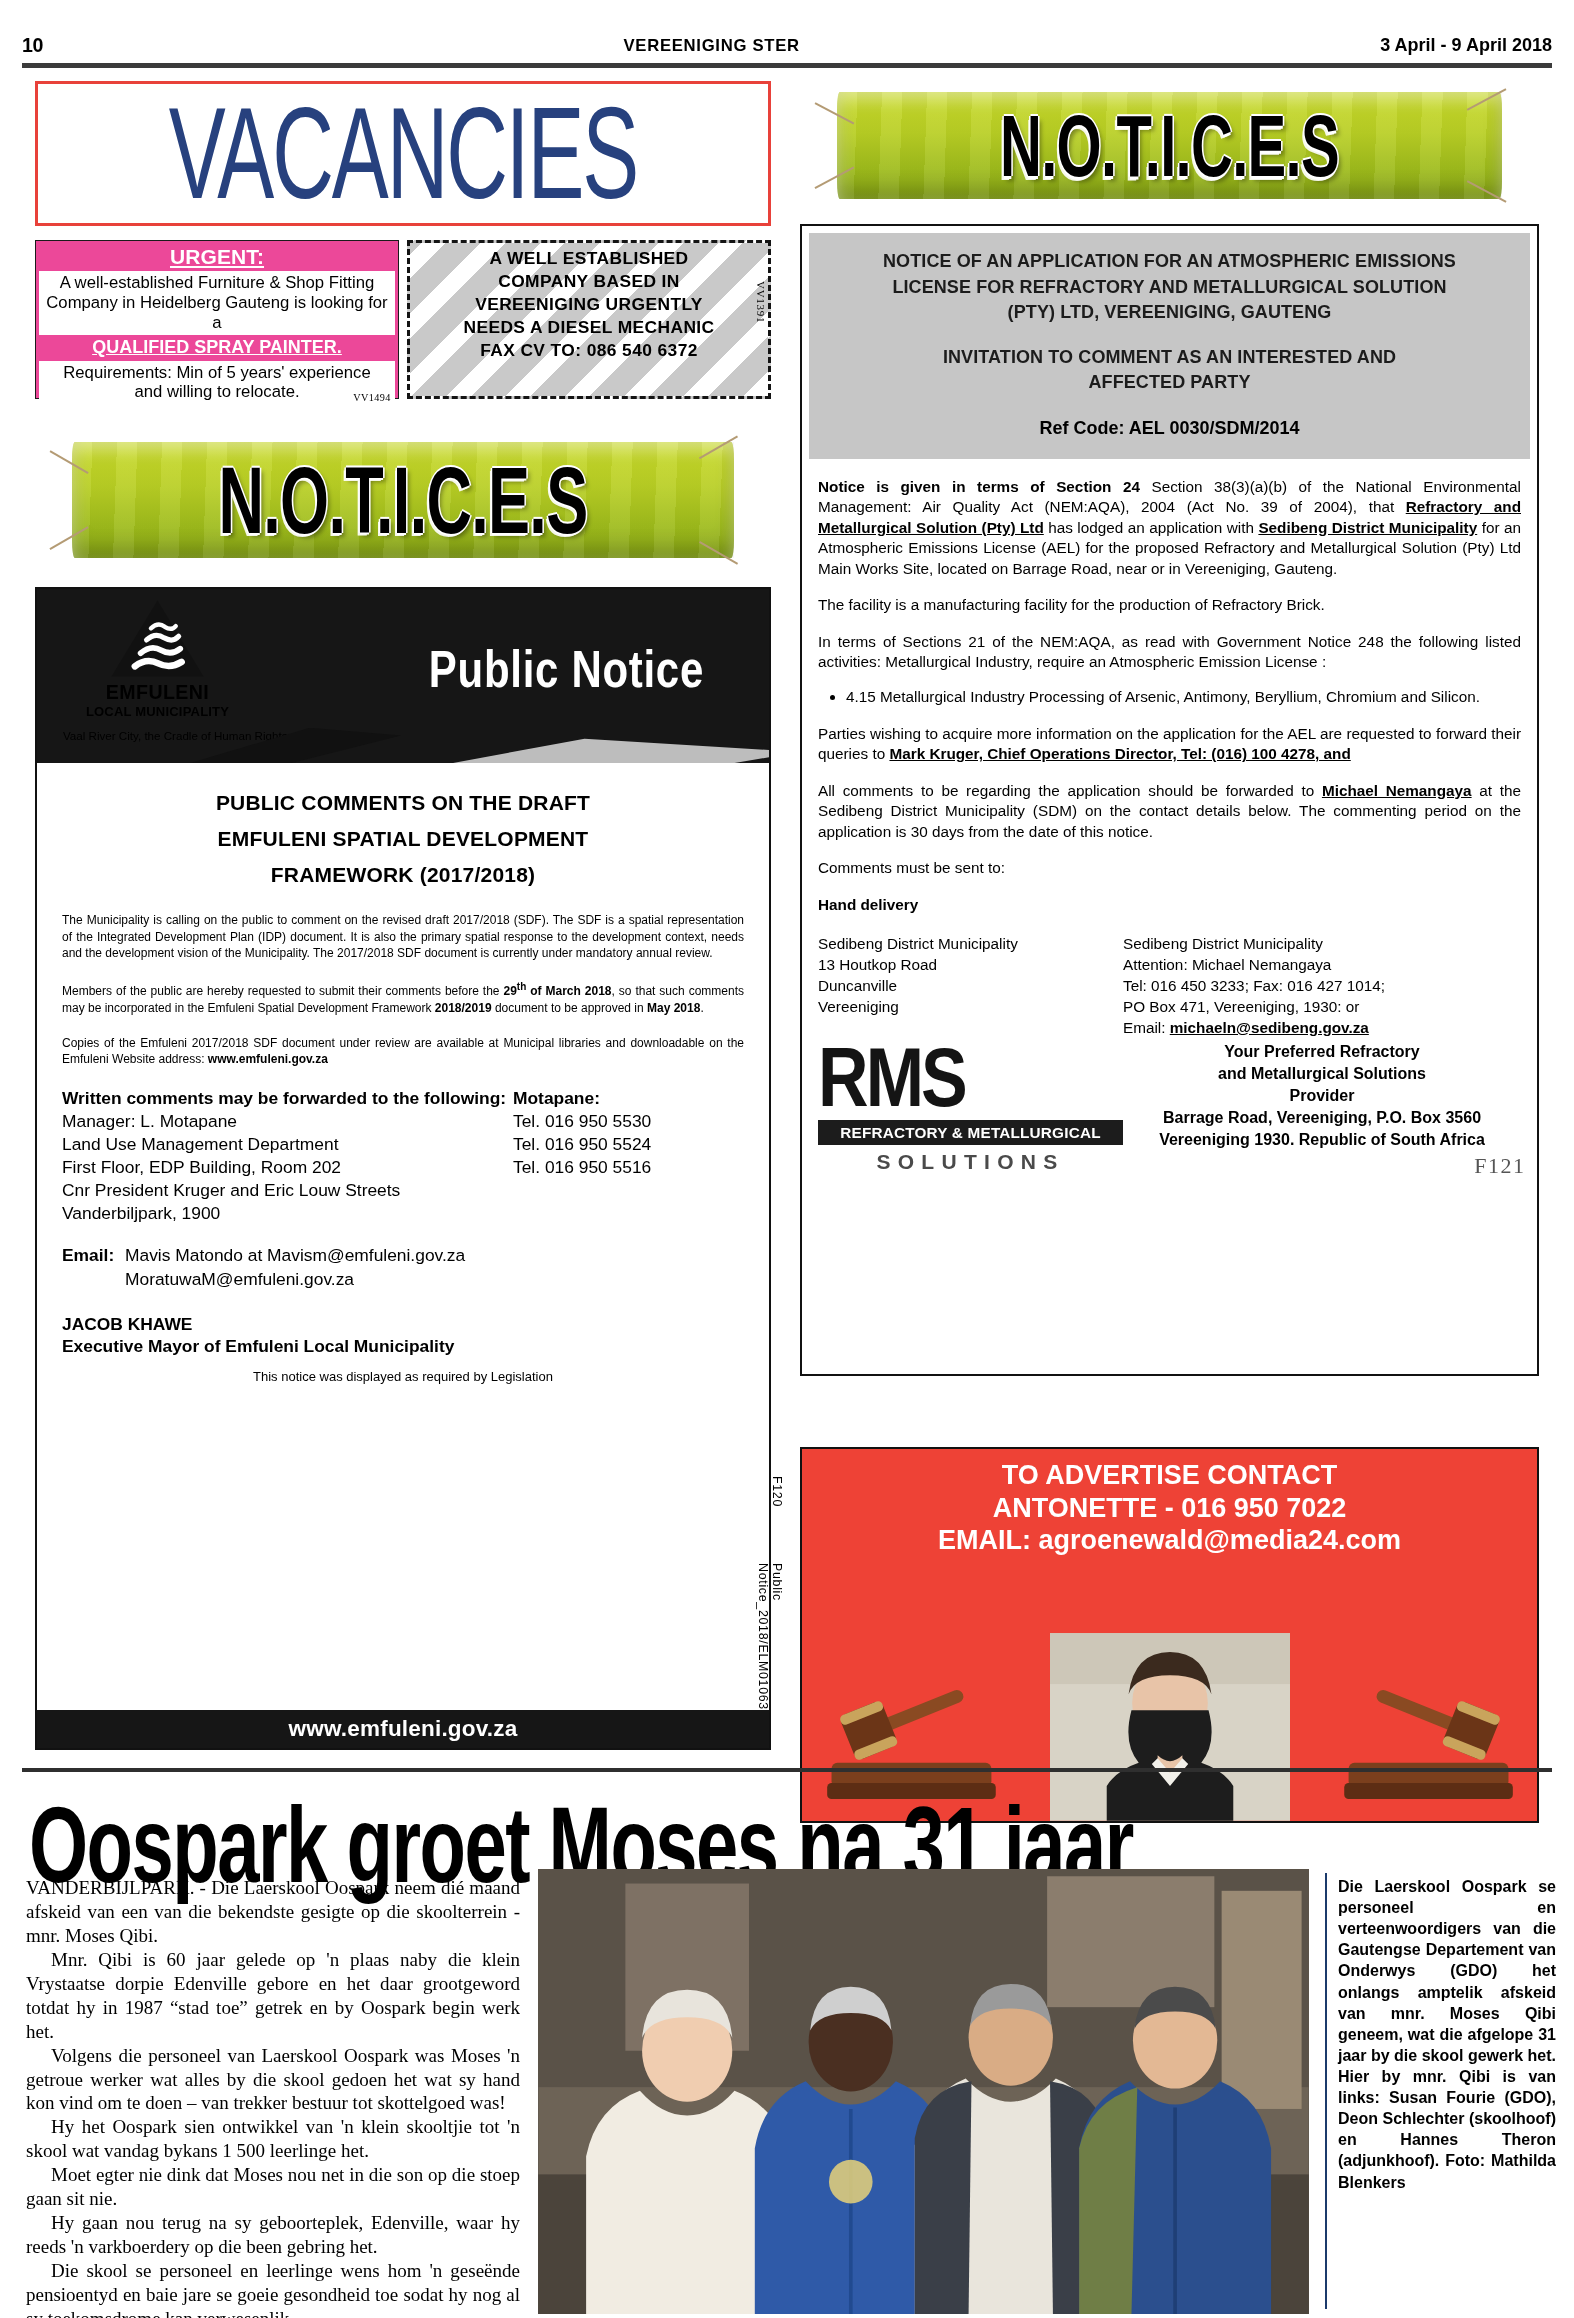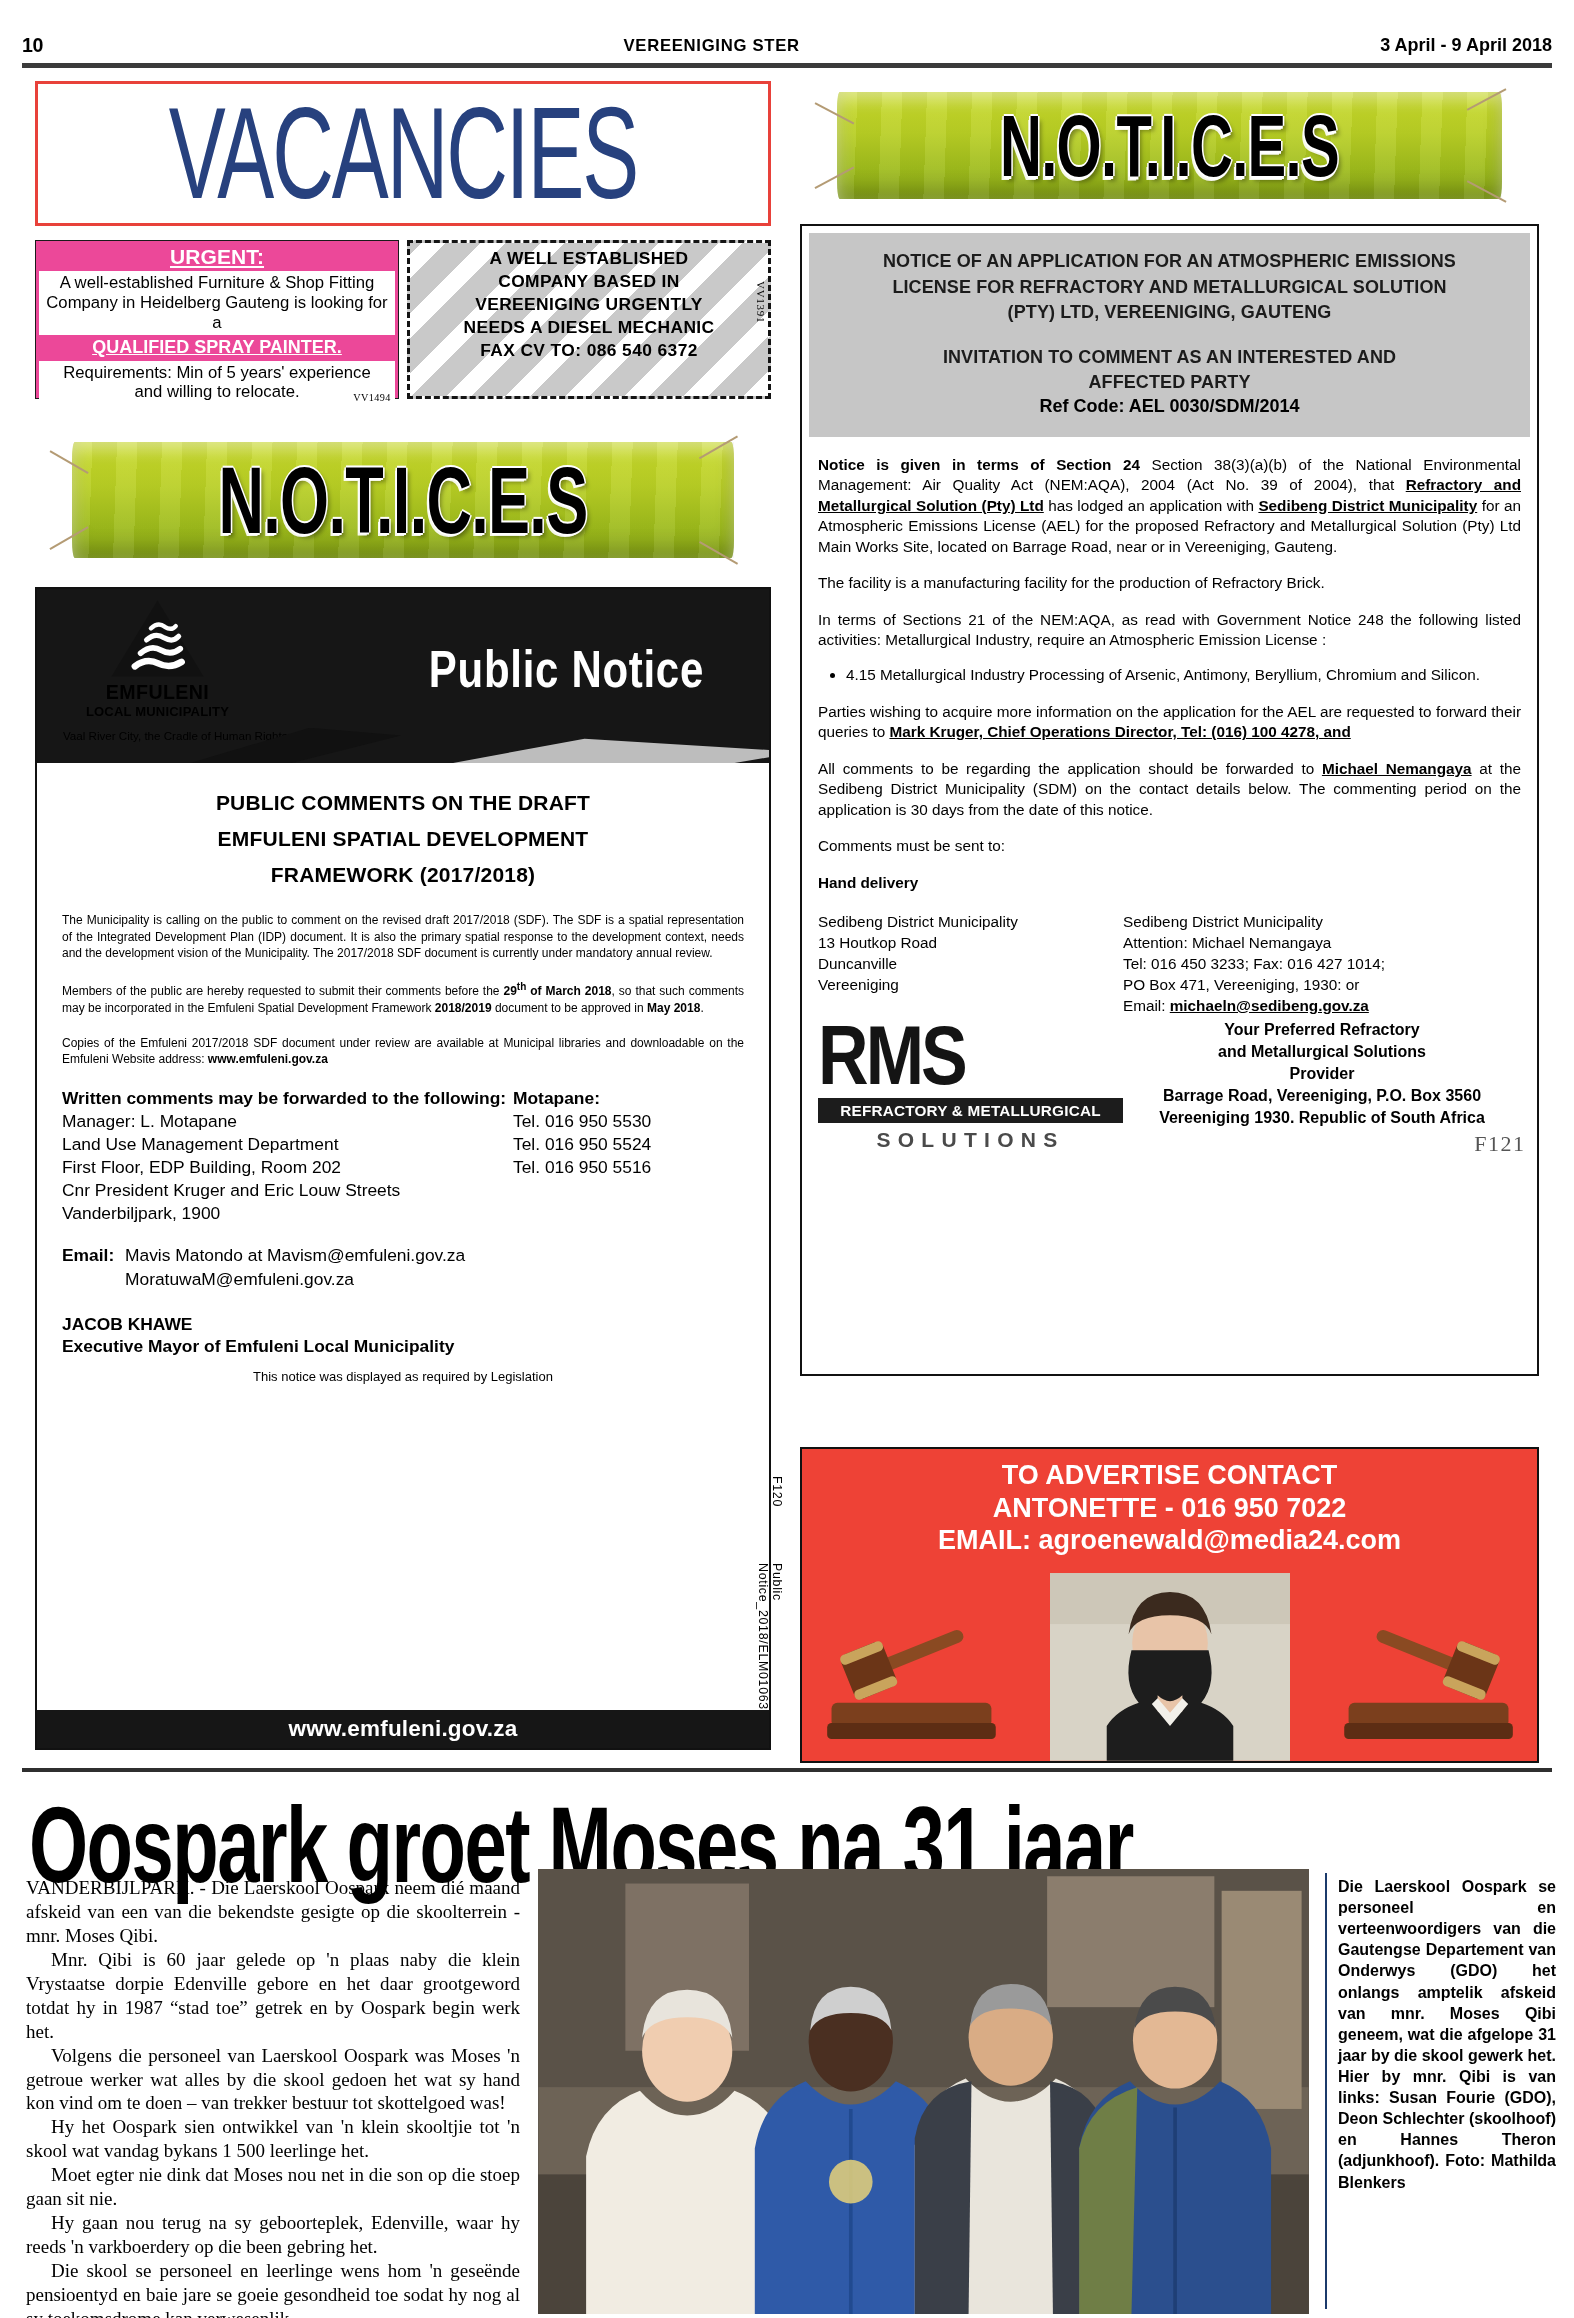--- a/index.html
+++ b/index.html
@@ -118,21 +118,21 @@
         font-size:22.5px; font-weight:bold; letter-spacing:0.2px;}
   .vcode{ position:absolute; writing-mode:vertical-rl; font-size:12.4px;
           font-family:"Liberation Sans", sans-serif; letter-spacing:0.7px; }
 
   
   #ael-notice{ left:800px; top:224px; width:739px; height:1152px;
         border:2.2px solid #111; background:#fff; }
   #ael-head{ margin:7.3px; background:#c6c6c6; padding:16px 11.6px 20.4px; text-align:center; }
   #ael-head .l{ font-size:18px; font-weight:bold; line-height:1.42; letter-spacing:0.1px; color:#1c1c1c;}
   #ael-head .gap{ height:19px; }
-  #ael-head .ref{ font-size:18px; font-weight:bold; }
+  #ael-head .ref{ font-size:18px; font-weight:bold; margin-top:22px; }
   #ael-body{ padding:5.8px 16px 0; font-size:15.3px; line-height:1.34; text-align:justify; }
   #ael-body p{ margin-top:16px; }
   #ael-body p:first-child{ margin-top:4.4px; }
   #ael-body ul{ margin:14.5px 0 0 28px; }
   #ael-body li{ margin-top:4.4px; }
   #ael-body .b{ font-weight:bold; }
   #ael-body .bu{ font-weight:bold; text-decoration:underline; }
   #ael-addr{ display:flex; padding:0 16px; margin-top:17.4px; font-size:15.3px; line-height:1.38; }
   #ael-addr .c1{ width:305px; }
   #ael-addr .c2{ flex:1; }
@@ -142,21 +142,21 @@
         color:#141414; transform:scaleY(1.18); transform-origin:left top; }
   #rms-logo .rms-bar{ background:#1c1c1c; color:#fff; font-size:15.3px; font-weight:bold;
         text-align:center; padding:3.6px 1.5px; letter-spacing:0.2px; margin-top:16px; }
   #rms-logo .rms-sol{ font-size:21px; font-weight:bold; letter-spacing:7.3px; text-align:center;
         margin-top:5.1px; color:#4a4a4a; }
   #rms-text{ flex:1; text-align:center; font-size:16px; font-weight:bold; line-height:1.38; }
   #ael-code{ position:absolute; right:11.6px; bottom:-4.4px; font-size:22px;
         font-family:"Liberation Serif", serif; color:#555; letter-spacing:1.5px; }
 
   
-  #advertise-box{ left:800px; top:1447px; width:739px; height:316px;
+  #advertise-box{ left:800px; top:1447px; width:739px; height:376px;
         border:2.9px solid #111; background:#ee4236; overflow:hidden; }
   #advertise-box .atxt{ text-align:center; color:#fff; font-weight:bold; line-height:1.2;
         padding-top:10.2px; }
   #advertise-box .a1{ font-size:27px; }
   #advertise-box .a2{ font-size:27px; }
   #advertise-box .a3{ font-size:27px; }
   #ad-photo{ position:absolute; left:0; right:0; bottom:0; height:190px; }
   .gavel{ position:absolute; bottom:0; width:218px; height:182px; }
   .person{ position:absolute; left:50%; transform:translateX(-50%); bottom:0;
         width:240px; height:188px; }

